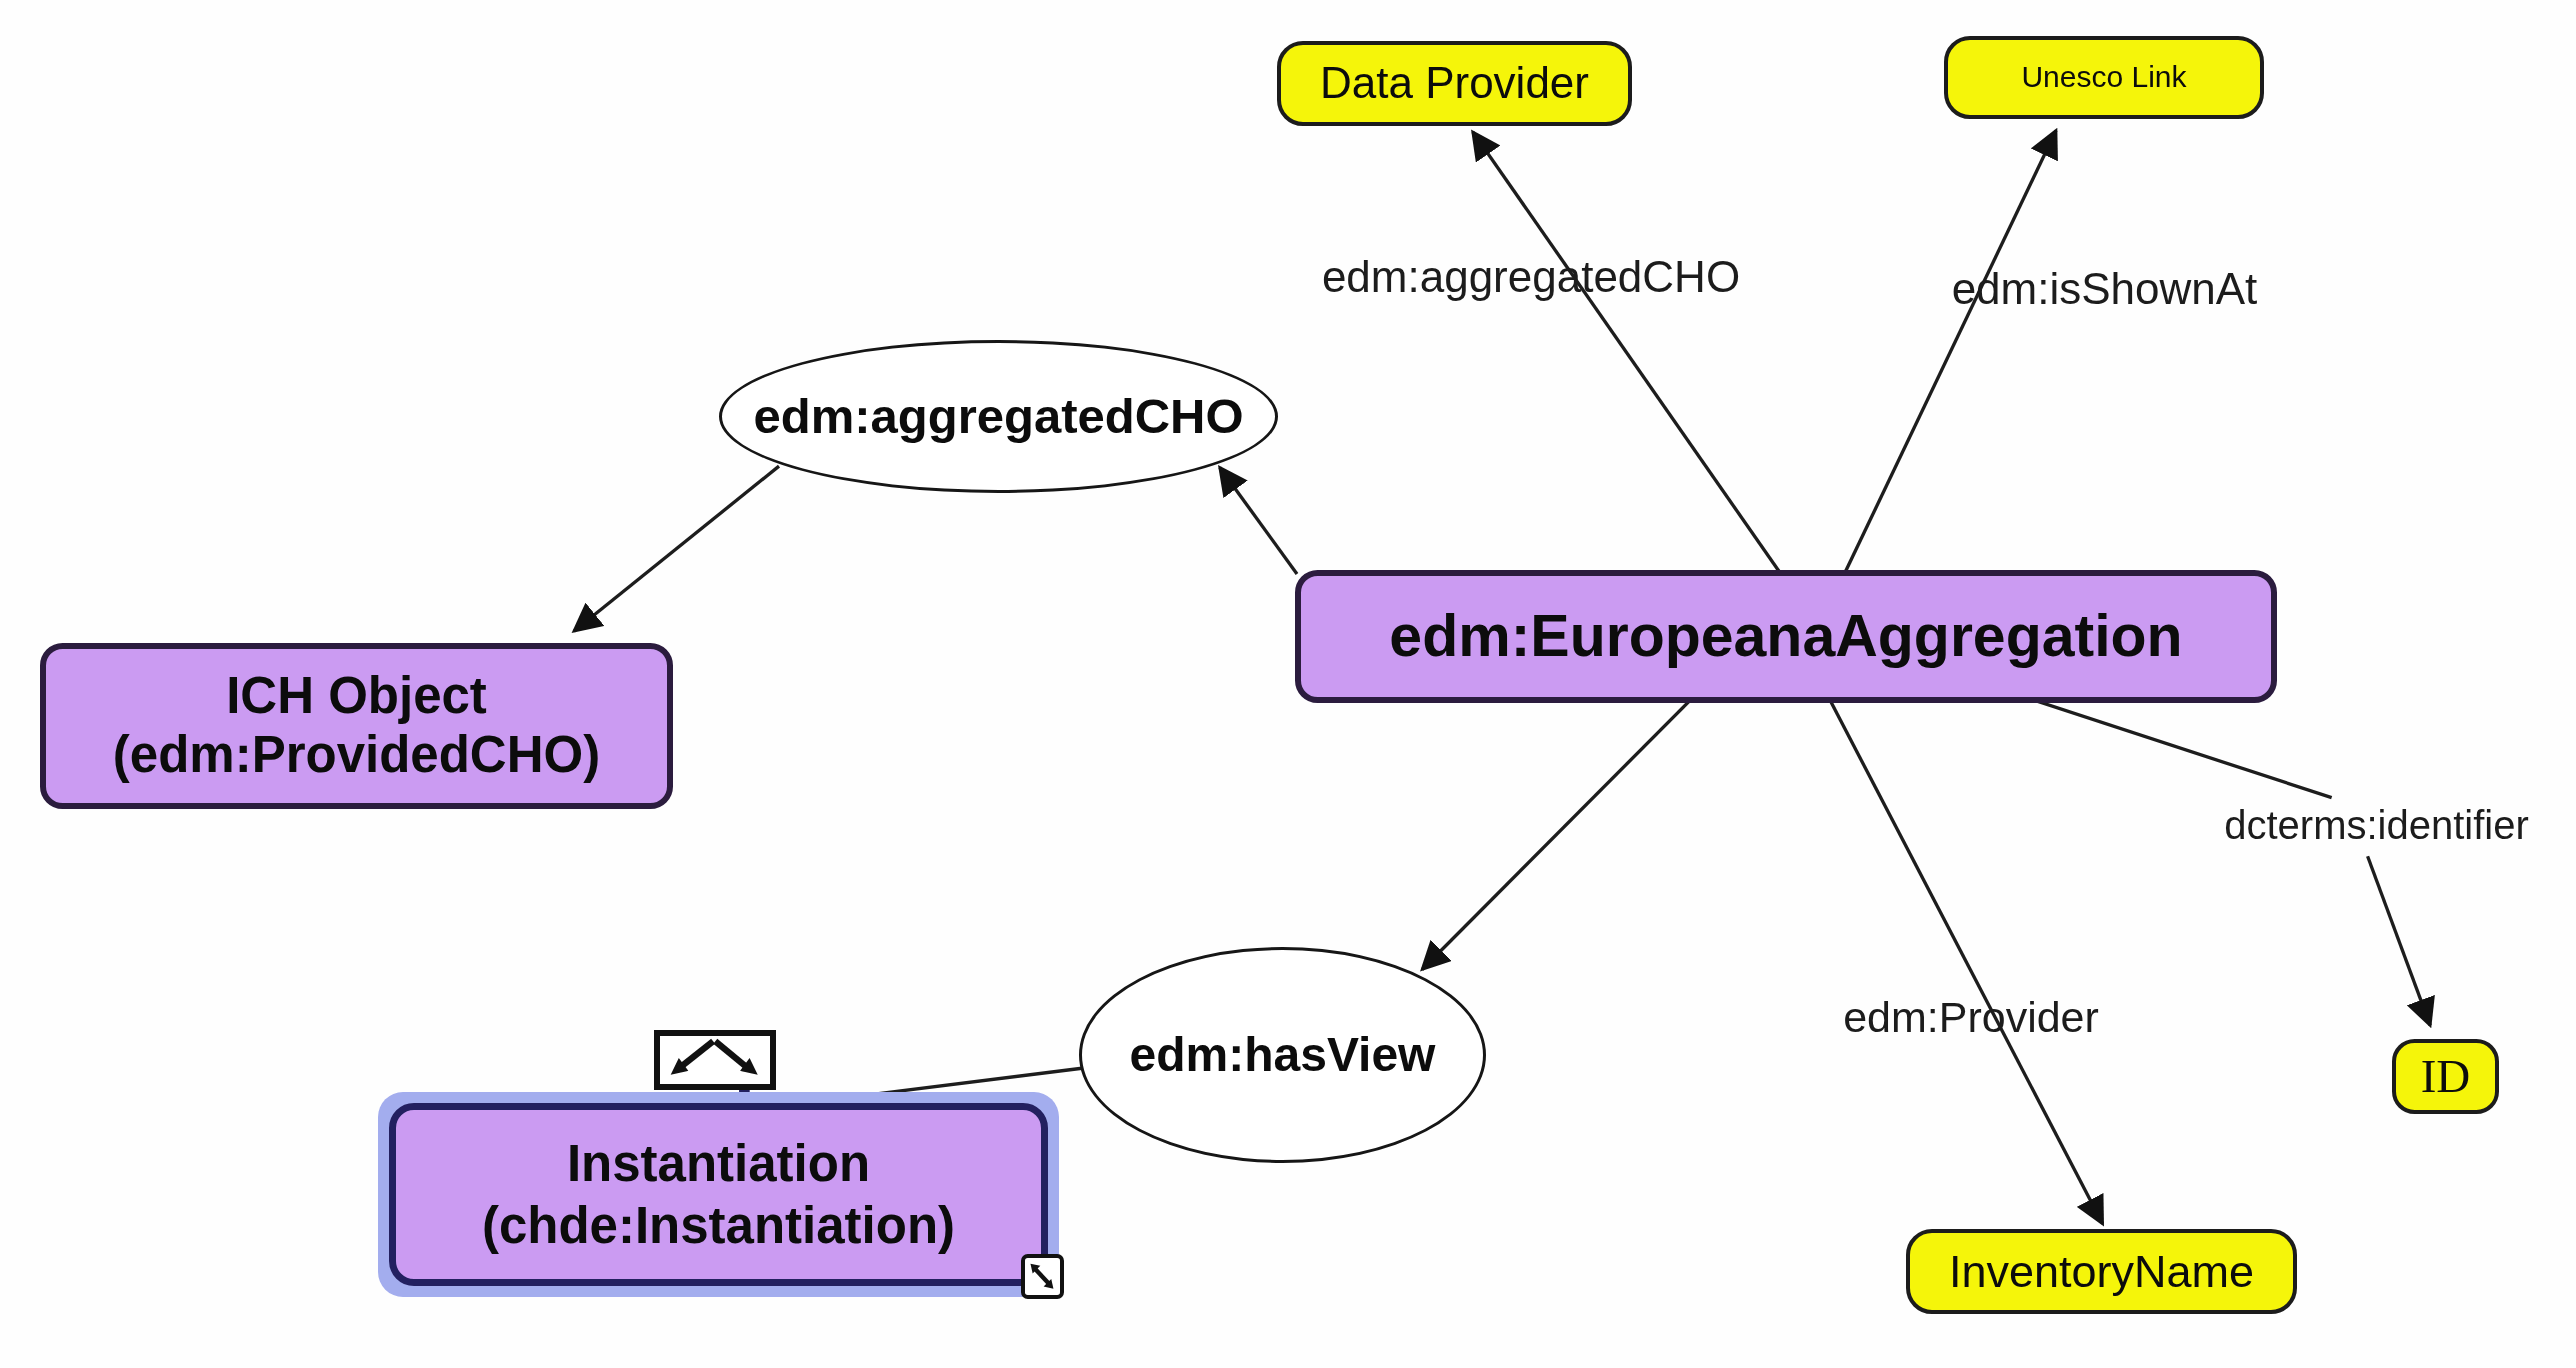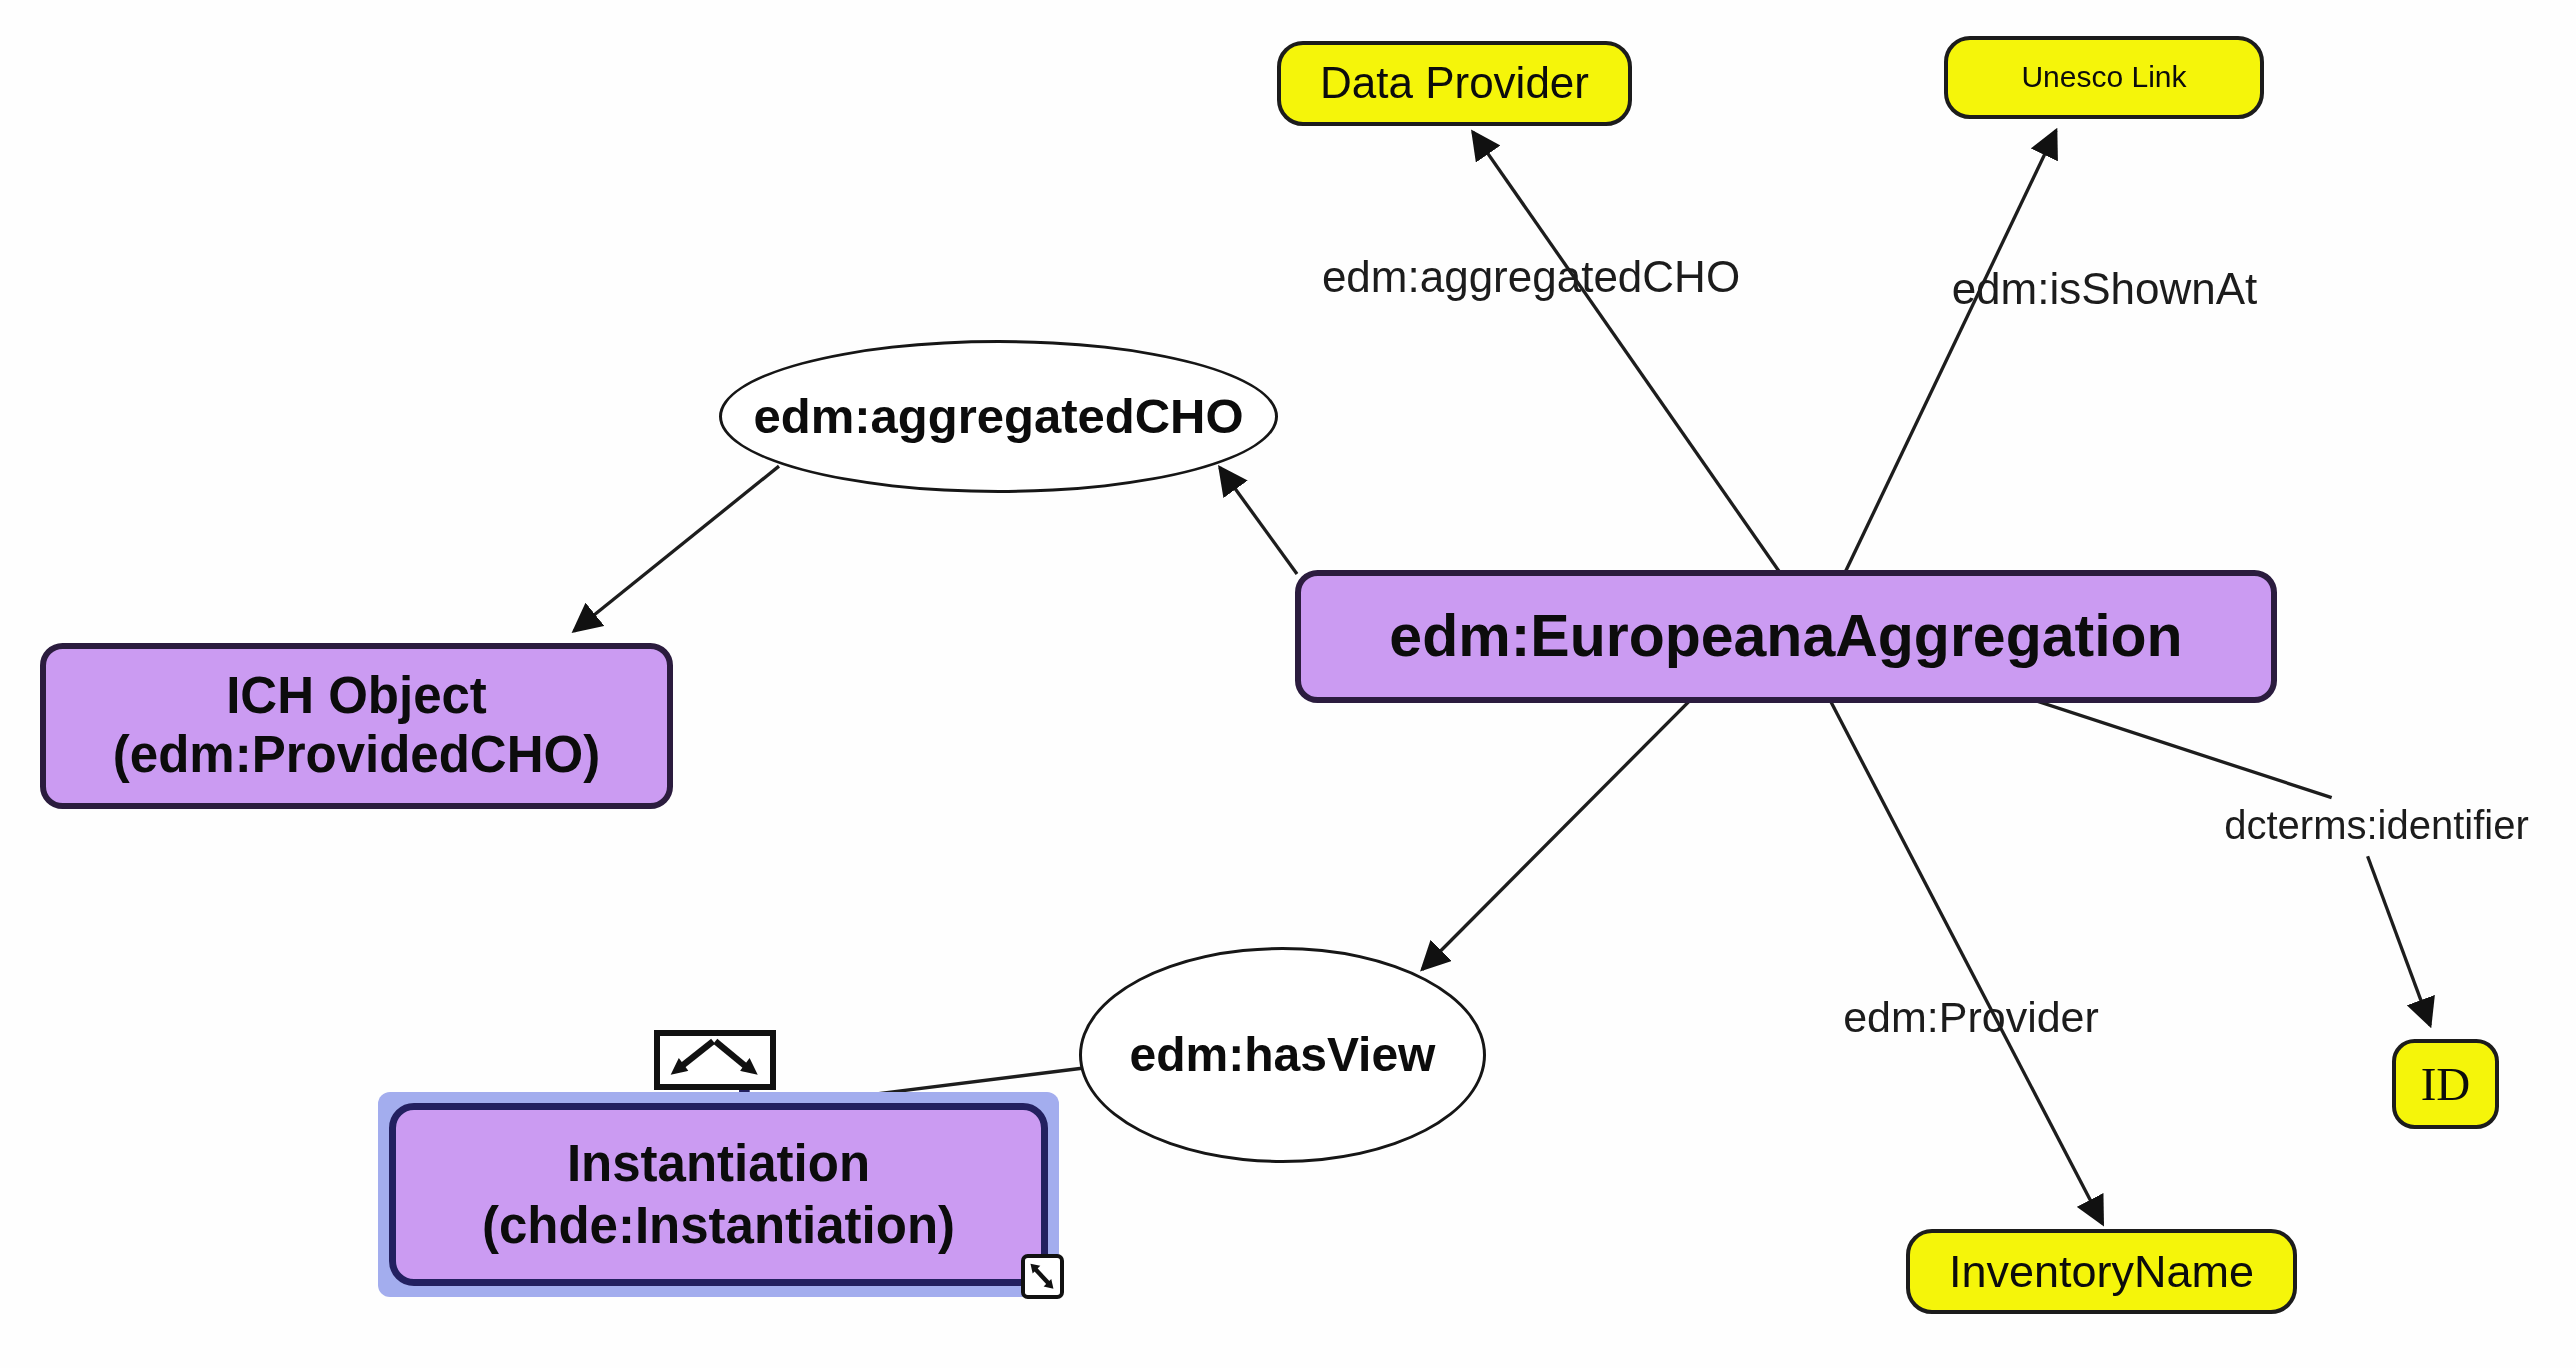--- a/index.html
+++ b/index.html
@@ -38,21 +38,21 @@
   }
   .property {
     background: var(--property-fill, #ffffff);
     border: 3.3px solid var(--property-border, #161616);
     border-radius: 50%;
     font-weight: bold; font-size: 49px;
   }
   .selection-ring {
     position: absolute; z-index: 2;
     background: var(--selection-outline, #a3adee);
-    border-radius: 12px;
+    border-radius: 25px;
     box-sizing: border-box;
   }
   .selection-ring .inner {
     position: absolute; left: 10.7px; top: 10.7px; right: 10.7px; bottom: 10.7px;
     background: var(--class-fill, #cb9bf2);
     border: 7.3px solid var(--selection-border, #232060);
     border-radius: 25px;
     display: flex; flex-direction: column; align-items: center; justify-content: center;
     text-align: center; box-sizing: border-box;
     font-weight: bold; font-size: 51px; color: #0c0c0c; line-height: 1.2; white-space: nowrap;
@@ -93,21 +93,21 @@
   </svg>
 
   <div class="node literal" style="left:1277px; top:41px; width:355px; height:85px;">
     <span>Data Provider</span>
   </div>
 
   <div class="node literal" style="left:1944px; top:36px; width:320px; height:83px; font-size:30px;">
     <span>Unesco Link</span>
   </div>
 
-  <div class="node literal" style="left:2392px; top:1039px; width:107px; height:90px; border-radius:22.6px; font-family:'Liberation Serif', serif; font-size:47px;">
+  <div class="node literal" style="left:2392px; top:1039px; width:107px; height:75px; border-radius:22.6px; font-family:'Liberation Serif', serif; font-size:47px;">
     <span>ID</span>
   </div>
 
   <div class="node literal" style="left:1906px; top:1229px; width:391px; height:85px; font-size:45px; font-weight:400;">
     <span>InventoryName</span>
   </div>
 
   <div class="node classbox" style="left:1295px; top:570px; width:982px; height:133px; font-size:59px;">
     <span>edm:EuropeanaAggregation</span>
   </div>

